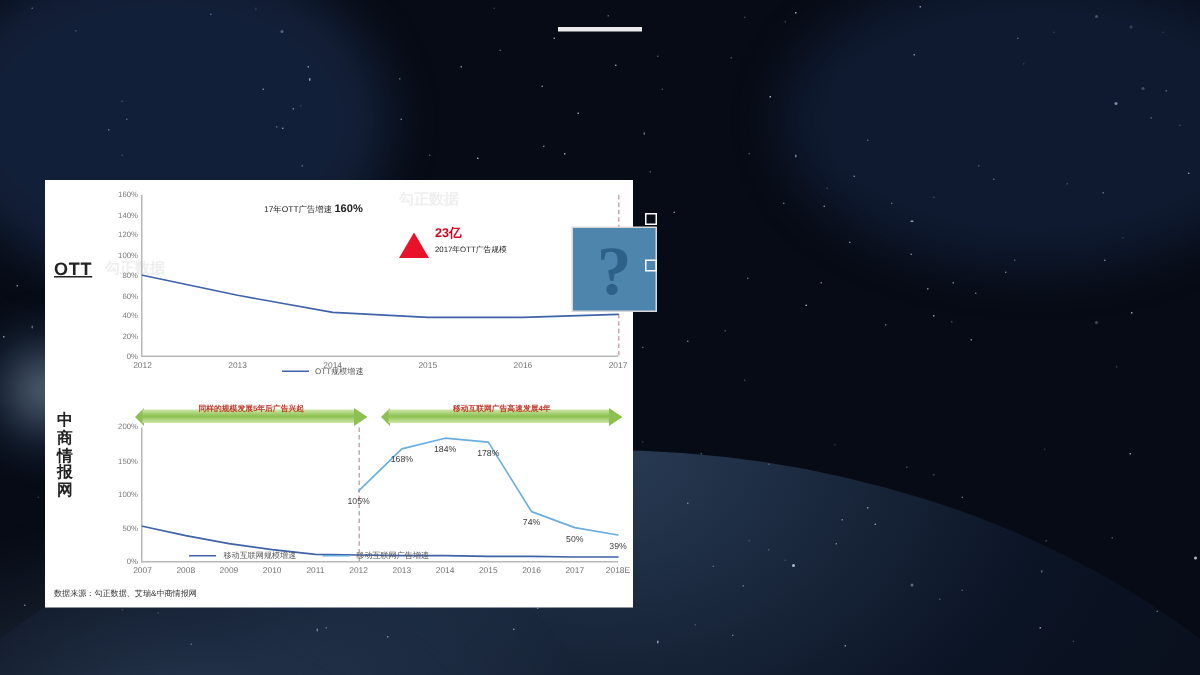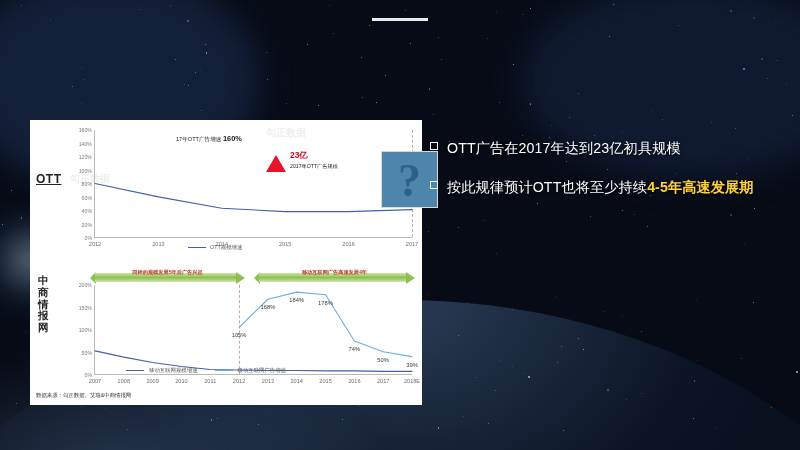--- a/index.html
+++ b/index.html
@@ -509,21 +509,19 @@
       <span class="legend-swatch" style="background:#6aaede;margin-left:12px;"></span>
       <span class="legend-text">移动互联网广告增速</span>
     </div>
 
     <div id="source-note">数据来源：勾正数据、艾瑞&amp;中商情报网</div>
   </div>
 
   <div id="bullets">
     <div class="bullet">
       <span class="bullet-marker"></span>
-      <span class="bullet-text"><span>OTT广告在2017年达到23亿初具规模</span></span>
     </div>
     <div class="bullet">
       <span class="bullet-marker"></span>
-      <span class="bullet-text"><span>按此规律预计OTT也将至少持续</span><span class="hl">4-5年高速发展期</span></span>
     </div>
   </div>
 
 </div>
 
 </body></html>

